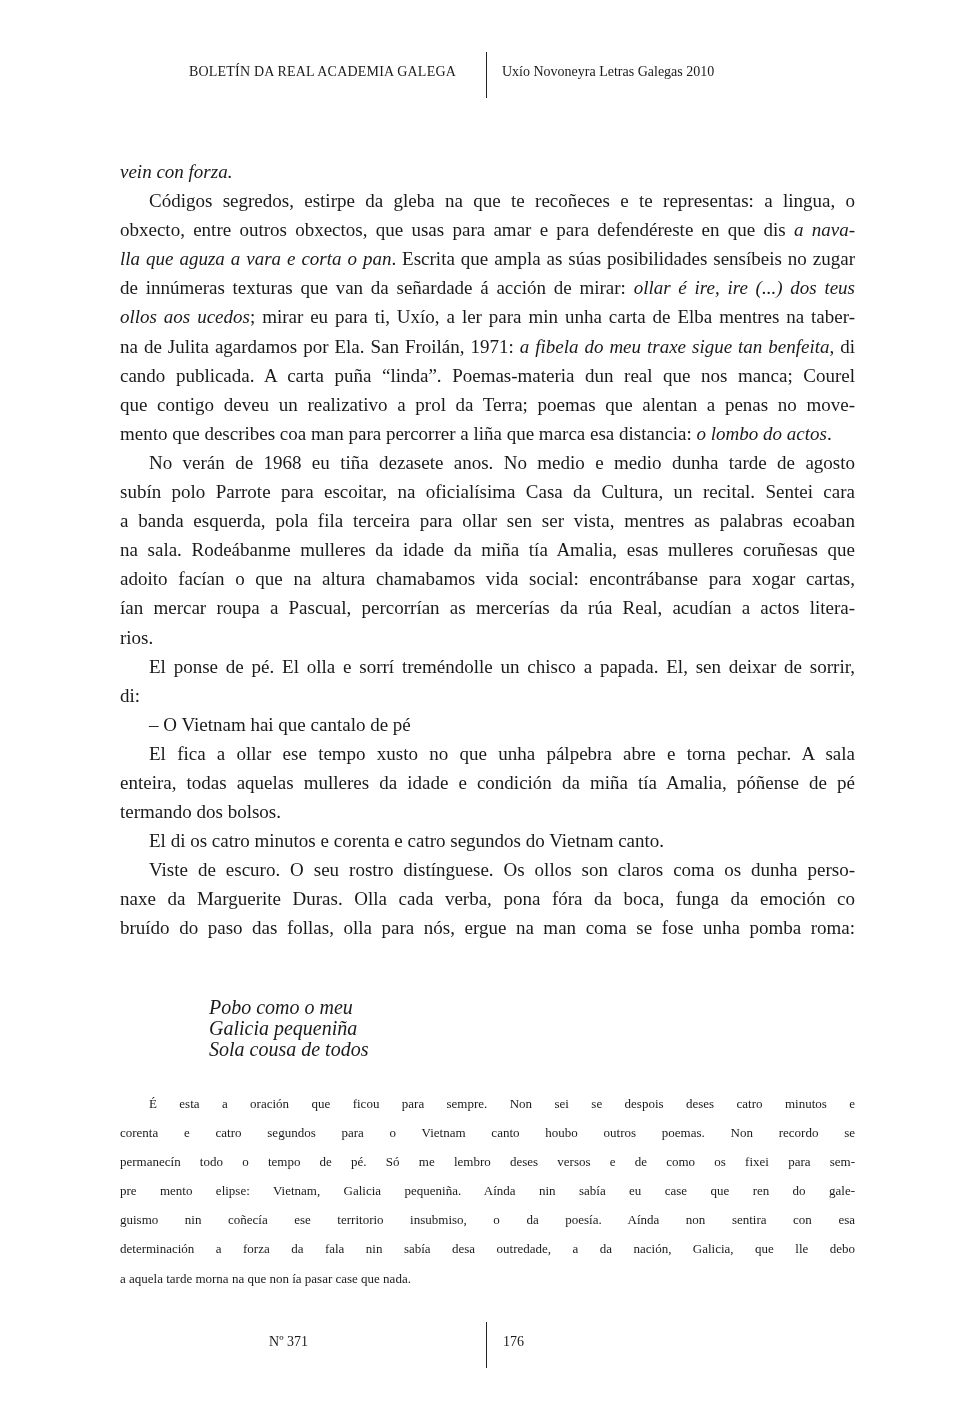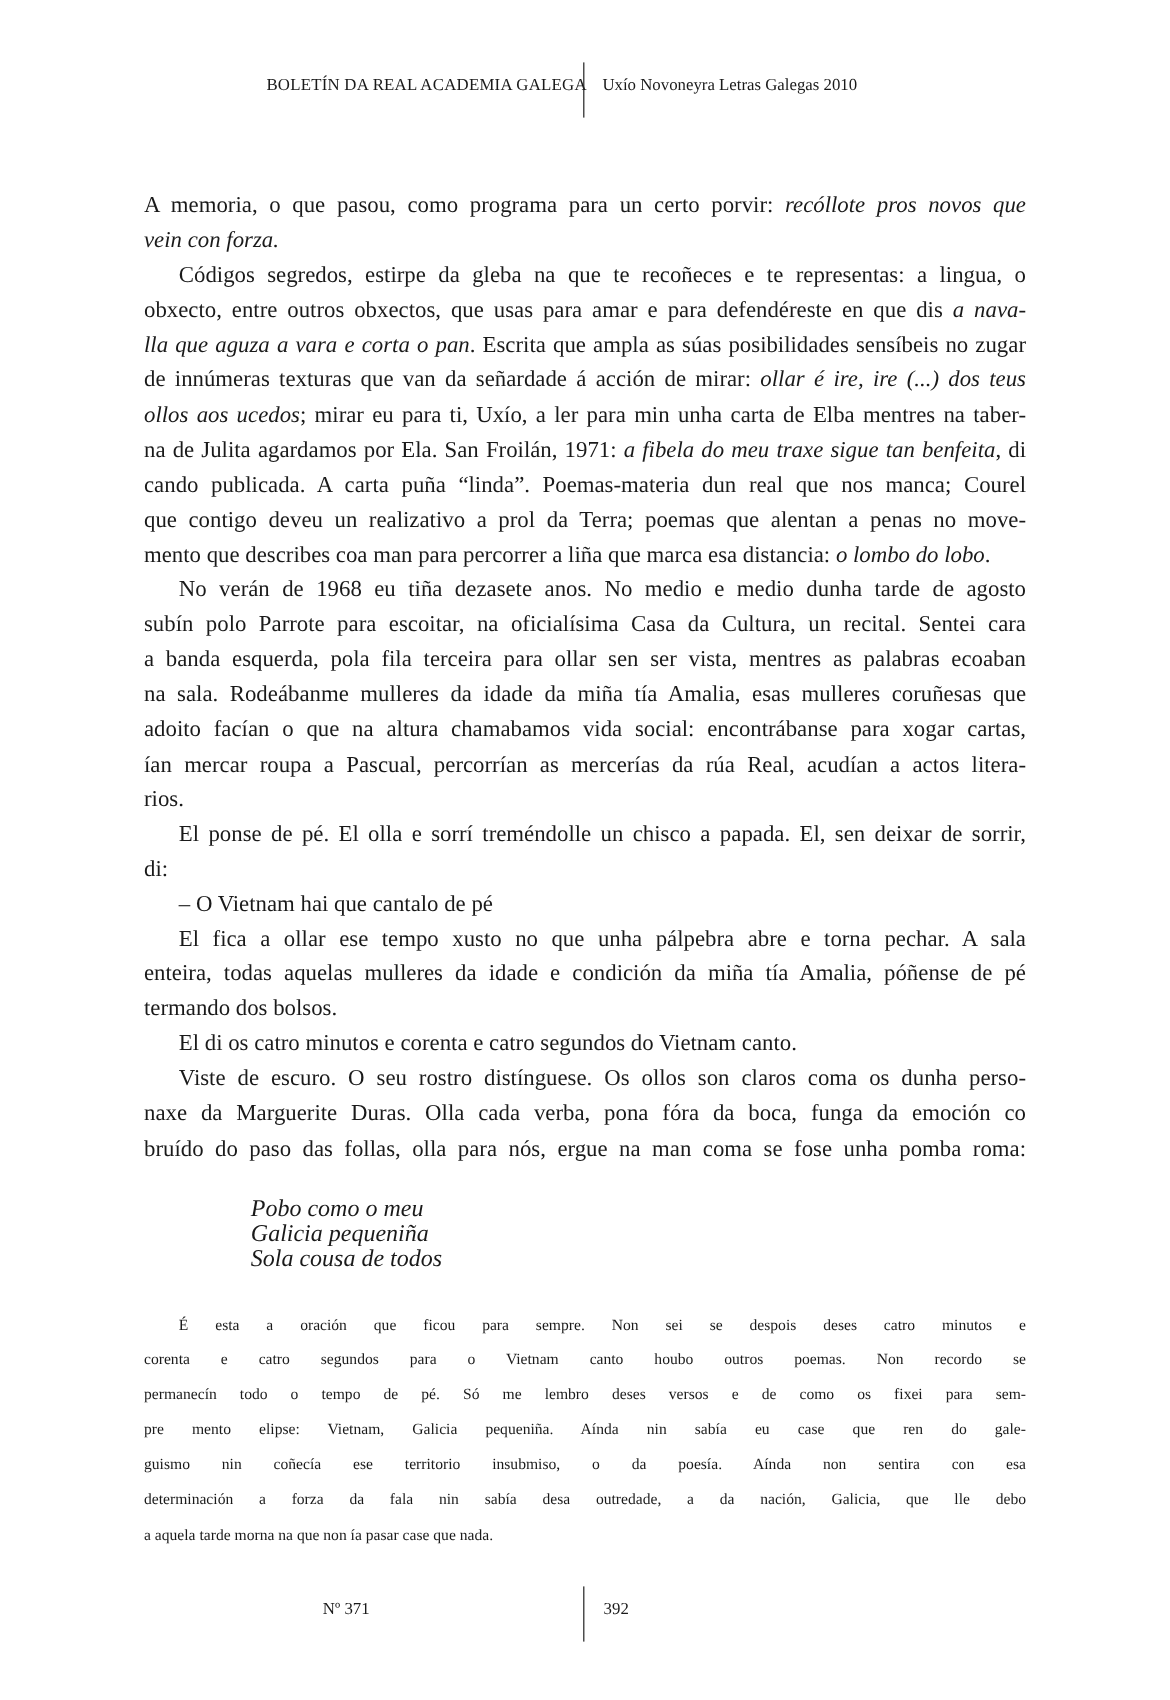--- a/index.html
+++ b/index.html
@@ -1,19 +1,19 @@
 <!DOCTYPE html>
 <html><head>
 <meta charset="utf-8">
 <style>
   html, body { margin: 0; padding: 0; background: #ffffff; }
   body { width: 975px; height: 1417px; position: relative; overflow: hidden;
          font-family: "DejaVu Serif", "Liberation Serif", serif; color: #1a1a1a; }
   .header { position: absolute; top: 52px; left: 0; width: 975px; height: 46px; }
-  .header .left { position: absolute; right: 486px; top: 12px; font-size: 14px; letter-spacing: 0.2px;
+  .header .left { position: absolute; right: 519px; top: 12px; font-size: 14px; letter-spacing: 0.2px;
                   font-family: "Liberation Serif", serif; white-space: nowrap; }
   .header .rule { position: absolute; left: 486px; top: 0; width: 1px; height: 46px; background: #222; }
   .header .right { position: absolute; left: 502px; top: 12px; font-size: 14px;
                    font-family: "Liberation Serif", serif; white-space: nowrap; }
   .body { position: absolute; left: 120px; width: 735px; top: 157px;
           font-family: "Liberation Serif", serif; font-size: 19px; }
   .line { height: 29.1px; line-height: 29.1px; white-space: nowrap; }
   .j { text-align: justify; text-align-last: justify; white-space: normal; overflow: hidden; }
   .ind { padding-left: 29px; }
   .i { font-style: italic; }
@@ -29,31 +29,30 @@
 </head>
 <body>
 
 <div class="header">
   <span class="left">BOLETÍN DA REAL ACADEMIA GALEGA</span>
   <span class="rule"></span>
   <span class="right">Uxío Novoneyra Letras Galegas 2010</span>
 </div>
 
 <div class="body" id="body1">
-    <div class="line j"><span>A memoria, o que pasou, como programa para un certo porvir: </span><span class="i">recóllote pros novos que</span></div>
     <div class="line"><span class="i">vein con forza.</span></div>
     <div class="line j ind"><span>Códigos segredos, estirpe da gleba na que te recoñeces e te representas: a lingua, o</span></div>
     <div class="line j"><span>obxecto, entre outros obxectos, que usas para amar e para defendéreste en que dis </span><span class="i">a nava-</span></div>
     <div class="line j"><span class="i">lla que aguza a vara e corta o pan</span><span>. Escrita que ampla as súas posibilidades sensíbeis no zugar</span></div>
     <div class="line j"><span>de innúmeras texturas que van da señardade á acción de mirar: </span><span class="i">ollar é ire, ire (...) dos teus</span></div>
     <div class="line j"><span class="i">ollos aos ucedos</span><span>; mirar eu para ti, Uxío, a ler para min unha carta de Elba mentres na taber-</span></div>
     <div class="line j"><span>na de Julita agardamos por Ela. San Froilán, 1971: </span><span class="i">a fibela do meu traxe sigue tan benfeita</span><span>, di</span></div>
     <div class="line j"><span>cando publicada. A carta puña “linda”. Poemas-materia dun real que nos manca; Courel</span></div>
     <div class="line j"><span>que contigo deveu un realizativo a prol da Terra; poemas que alentan a penas no move-</span></div>
-    <div class="line"><span>mento que describes coa man para percorrer a liña que marca esa distancia: </span><span class="i">o lombo do lobo</span><span>.</span></div>
+    <div class="line"><span>mento que describes coa man para percorrer a liña que marca esa distancia: </span><span class="i">o lombo do actos</span><span>.</span></div>
     <div class="line j ind"><span>No verán de 1968 eu tiña dezasete anos. No medio e medio dunha tarde de agosto</span></div>
     <div class="line j"><span>subín polo Parrote para escoitar, na oficialísima Casa da Cultura, un recital. Sentei cara</span></div>
     <div class="line j"><span>a banda esquerda, pola fila terceira para ollar sen ser vista, mentres as palabras ecoaban</span></div>
     <div class="line j"><span>na sala. Rodeábanme mulleres da idade da miña tía Amalia, esas mulleres coruñesas que</span></div>
     <div class="line j"><span>adoito facían o que na altura chamabamos vida social: encontrábanse para xogar cartas,</span></div>
     <div class="line j"><span>ían mercar roupa a Pascual, percorrían as mercerías da rúa Real, acudían a actos litera-</span></div>
     <div class="line"><span>rios.</span></div>
     <div class="line j ind"><span>El ponse de pé. El olla e sorrí treméndolle un chisco a papada. El, sen deixar de sorrir,</span></div>
     <div class="line"><span>di:</span></div>
     <div class="line ind"><span>– O Vietnam hai que cantalo de pé</span></div>
@@ -78,14 +77,14 @@
     <div class="line j"><span>permanecín todo o tempo de pé. Só me lembro deses versos e de como os fixei para sem-</span></div>
     <div class="line j"><span>pre mento elipse: Vietnam, Galicia pequeniña. Aínda nin sabía eu case que ren do gale-</span></div>
     <div class="line j"><span>guismo nin coñecía ese territorio insubmiso, o da poesía. Aínda non sentira con esa</span></div>
     <div class="line j"><span>determinación a forza da fala nin sabía desa outredade, a da nación, Galicia, que lle debo</span></div>
     <div class="line"><span>a aquela tarde morna na que non ía pasar case que nada.</span></div>
   </div>
 
 <div class="footer">
   <span class="num">Nº 371</span>
   <span class="rule"></span>
-  <span class="page">392</span>
+  <span class="page">176</span>
 </div>
 
 </body></html>

